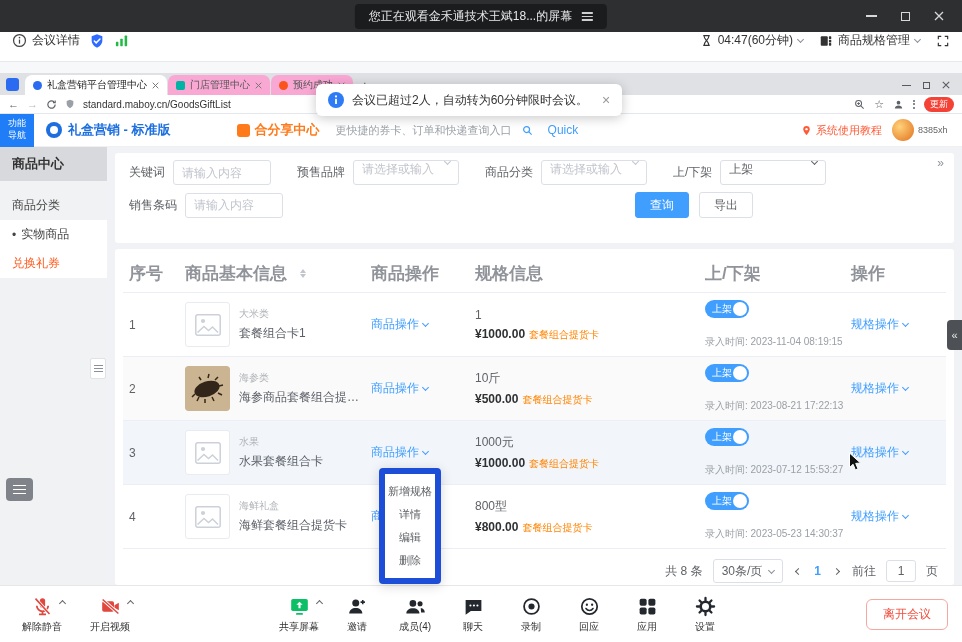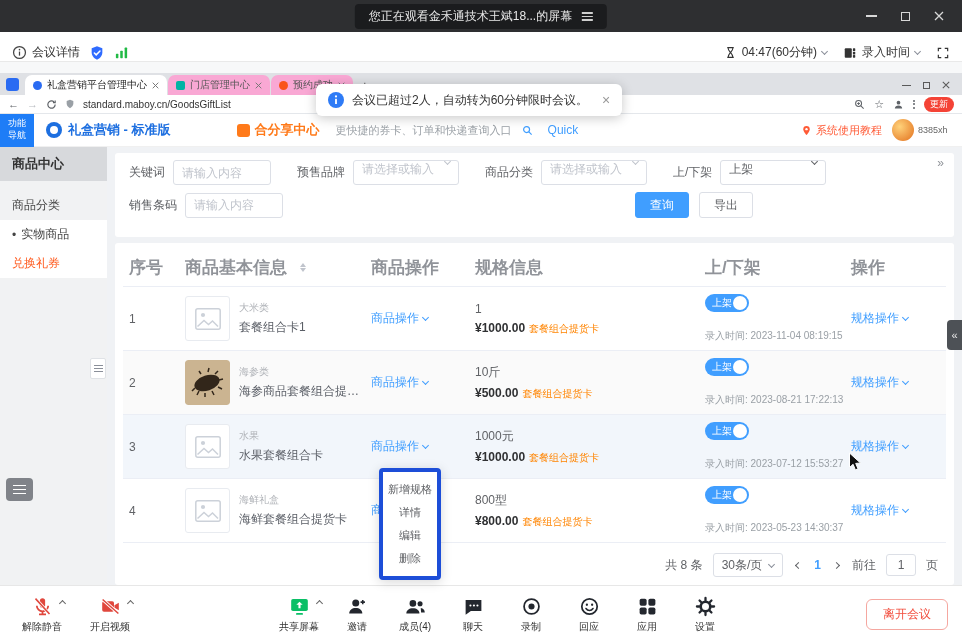--- a/index.html
+++ b/index.html
@@ -11,21 +11,21 @@
   .titlebar { height:32px; background:#2e2f31; flex:none; position:relative; display:flex; align-items:center; justify-content:flex-end; padding-right:8px; }
   .watch-pill { position:absolute; left:50%; top:4px; transform:translateX(-50%); height:25px; background:#1b1c1e; color:#e9e9e9; font-size:12px; display:flex; align-items:center; gap:10px; padding:0 14px; border-radius:4px; white-space:nowrap; }
   .hamb { display:inline-flex; flex-direction:column; gap:2px; cursor:pointer; }
   .hamb i { width:11px; height:1.5px; background:#cfcfcf; }
   .win-controls { display:flex; gap:4px; }
   .wc { width:30px; height:24px; display:flex; align-items:center; justify-content:center; cursor:pointer; }
   .wc-min { width:11px; height:1.5px; background:#d8d8d8; }
   .wc-max { width:9px; height:9px; border:1.3px solid #d8d8d8; }
 
   
-  .meetbar { height:30px; background:#fff; border-bottom:1px solid #e9e9e9; flex:none; display:flex; align-items:flex-end; padding:0 12px; font-size:12px; color:#333; }
+  .meetbar { height:30px; background:#fff; border-bottom:1px solid #e9e9e9; flex:none; display:flex; align-items:flex-start; padding:0 12px; font-size:12px; color:#333; }
   .mb-left { display:flex; align-items:center; gap:9px; }
   .mb-right { margin-left:auto; display:flex; align-items:center; gap:16px; }
   .mb-item { display:flex; align-items:center; gap:5px; cursor:pointer; white-space:nowrap; }
 
   .chev { display:inline-block; width:5px; height:5px; border-right:1.3px solid currentColor; border-bottom:1.3px solid currentColor; }
   .chev.down { transform:rotate(45deg); margin-top:-2px; }
   .chev.left { transform:rotate(135deg); }
   .chev.right { transform:rotate(-45deg); }
   .chev.up { transform:rotate(-135deg); }
   .gray { color:#8a8f99; }
@@ -78,21 +78,21 @@
   .side-item { height:29px; font-size:12px; color:#444; display:flex; align-items:center; padding-left:12px; gap:5px; cursor:pointer; }
   .side-item.first { margin-top:10px; }
   .side-item.white { background:#fff; }
   .side-item.active { color:#ff5a1e; }
 
   .content { flex:1; padding:6px 8px 0; display:flex; flex-direction:column; overflow:hidden; }
   .card { background:#fff; border-radius:3px; }
   .filtercard { position:relative; padding:7px 12px 7px 14px; margin-bottom:6px; flex:none; }
   .expand { position:absolute; right:10px; top:3px; color:#909399; font-size:12px; cursor:pointer; }
   .frow { display:flex; align-items:center; margin-bottom:7px; }
-  .frow:last-child { margin-bottom:12px; }
+  .frow:last-child { margin-bottom:18px; }
   .fgroup { display:flex; align-items:center; margin-right:26px; }
   .flabel { font-size:12px; color:#606266; margin-right:8px; white-space:nowrap; }
   .finput { width:98px; height:25px; border:1px solid #dcdfe6; border-radius:3px; padding:0 8px; font-size:12px; color:#333; font-family:inherit; outline:none; }
   .finput::placeholder { color:#c0c4cc; }
   .fselect { width:106px; height:25px; border:1px solid #dcdfe6; border-radius:3px; background:#fff; display:flex; justify-content:space-between; padding:0 8px; font-size:12px; color:#c0c4cc; cursor:pointer; }
   .fselect.hasval { color:#606266; }
   .fselect .val { white-space:nowrap; overflow:hidden; }
   .btn { height:26px; border-radius:3px; font-size:12px; padding:0 14px; cursor:pointer; font-family:inherit; white-space:nowrap; }
   .btn.primary { background:#409eff; border:1px solid #409eff; color:#fff; margin-left:326px; }
   .btn.default { background:#fff; border:1px solid #dcdfe6; color:#606266; margin-left:10px; }
@@ -138,21 +138,21 @@
   .pg-size { border:1px solid #dcdfe6; border-radius:3px; height:24px; padding:0 8px; display:inline-flex; align-items:center; gap:7px; cursor:pointer; color:#606266; }
   .pg-btn { color:#606266; cursor:pointer; display:inline-flex; padding:3px; }
   .pg-cur { color:#409eff; font-weight:bold; cursor:pointer; }
   .pg-input { width:30px; height:22px; border:1px solid #dcdfe6; border-radius:3px; text-align:center; font-size:12px; color:#606266; font-family:inherit; outline:none; }
 
   
   .notice { position:absolute; left:316px; top:84px; height:32px; background:#fff; border-radius:6px; box-shadow:0 2px 12px rgba(0,0,0,.22); display:flex; align-items:center; gap:8px; padding:0 12px; z-index:60; }
   .notice-text { font-size:12px; color:#333; white-space:nowrap; }
   .notice-x { color:#999; font-size:14px; margin-left:6px; cursor:pointer; line-height:1; }
 
-  .ctx-menu { position:absolute; left:379px; top:468px; width:62px; background:#fff; border:4px solid #1d4ed8; border-radius:4px; box-shadow:0 2px 12px rgba(0,0,0,.16); padding:6px 0; z-index:40; }
+  .ctx-menu { position:absolute; left:379px; top:468px; width:62px; background:#fff; border:6px solid #1d4ed8; border-radius:4px; box-shadow:0 2px 12px rgba(0,0,0,.16); padding:6px 0; z-index:40; }
   .ctx-item { height:23px; display:flex; align-items:center; justify-content:center; font-size:11px; color:#606266; cursor:pointer; }
 
   .cursor { position:absolute; left:848px; top:452px; z-index:70; pointer-events:none; }
   .rflap { position:absolute; right:0; top:320px; width:15px; height:30px; background:#4d5156; color:#e8e8e8; border-radius:4px 0 0 4px; display:flex; align-items:center; justify-content:center; font-size:11px; z-index:30; cursor:pointer; }
   .side-handle { position:absolute; left:90px; top:358px; width:16px; height:21px; background:#fff; border:1px solid #dfe2e6; border-radius:2px; display:flex; flex-direction:column; gap:2px; align-items:center; justify-content:center; z-index:30; cursor:pointer; }
   .side-handle i { width:9px; height:1.3px; background:#8a8f99; }
   .float-list { position:absolute; left:6px; top:478px; width:27px; height:23px; background:rgba(108,112,118,.85); border-radius:4px; display:flex; flex-direction:column; gap:2.5px; align-items:center; justify-content:center; z-index:30; cursor:pointer; }
   .float-list i { width:13px; height:1.5px; background:#fff; }
 
   
@@ -221,21 +221,21 @@
         <span>04:47(60分钟)</span>
         <span class="chev down gray"></span>
       </span>
       <span class="mb-item">
         <svg width="14" height="14" viewBox="0 0 24 24" fill="#333">
             <rect x="3" y="4" width="12" height="16" rx="1.5"></rect>
             <rect x="17" y="4" width="4" height="4.5" rx="1"></rect>
             <rect x="17" y="10" width="4" height="4.5" rx="1"></rect>
             <rect x="17" y="15.5" width="4" height="4.5" rx="1"></rect>
           </svg>
-        <span>录入时间</span>
+        <span>商品规格管理</span>
         <span class="chev down gray"></span>
       </span>
       <svg width="14" height="14" viewBox="0 0 24 24" fill="none" stroke="#333" stroke-width="2">
           <path d="M4 9V4h5M15 4h5v5M20 15v5h-5M9 20H4v-5"></path>
         </svg>
     </div>
   </div>
 
   <div class="shared">
 

